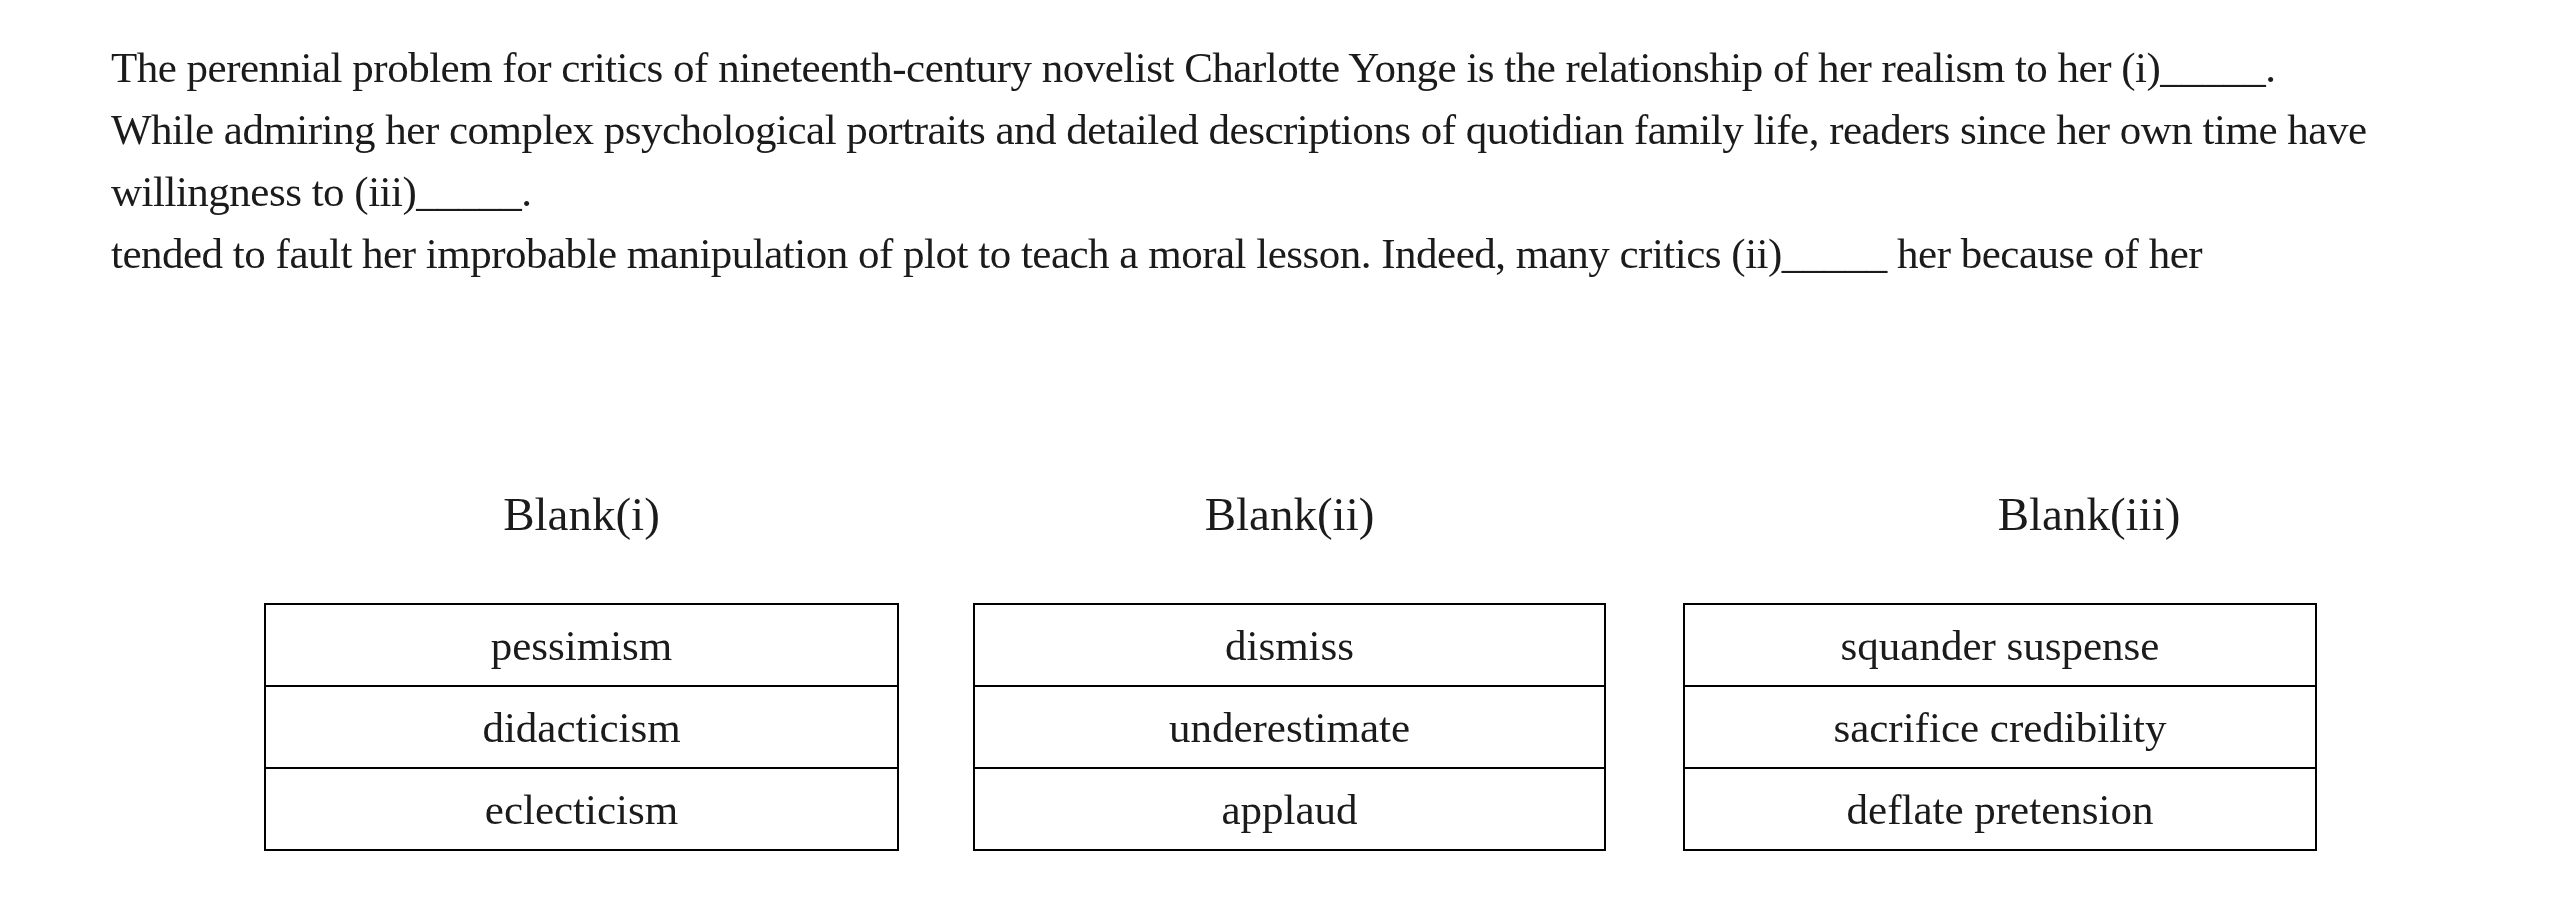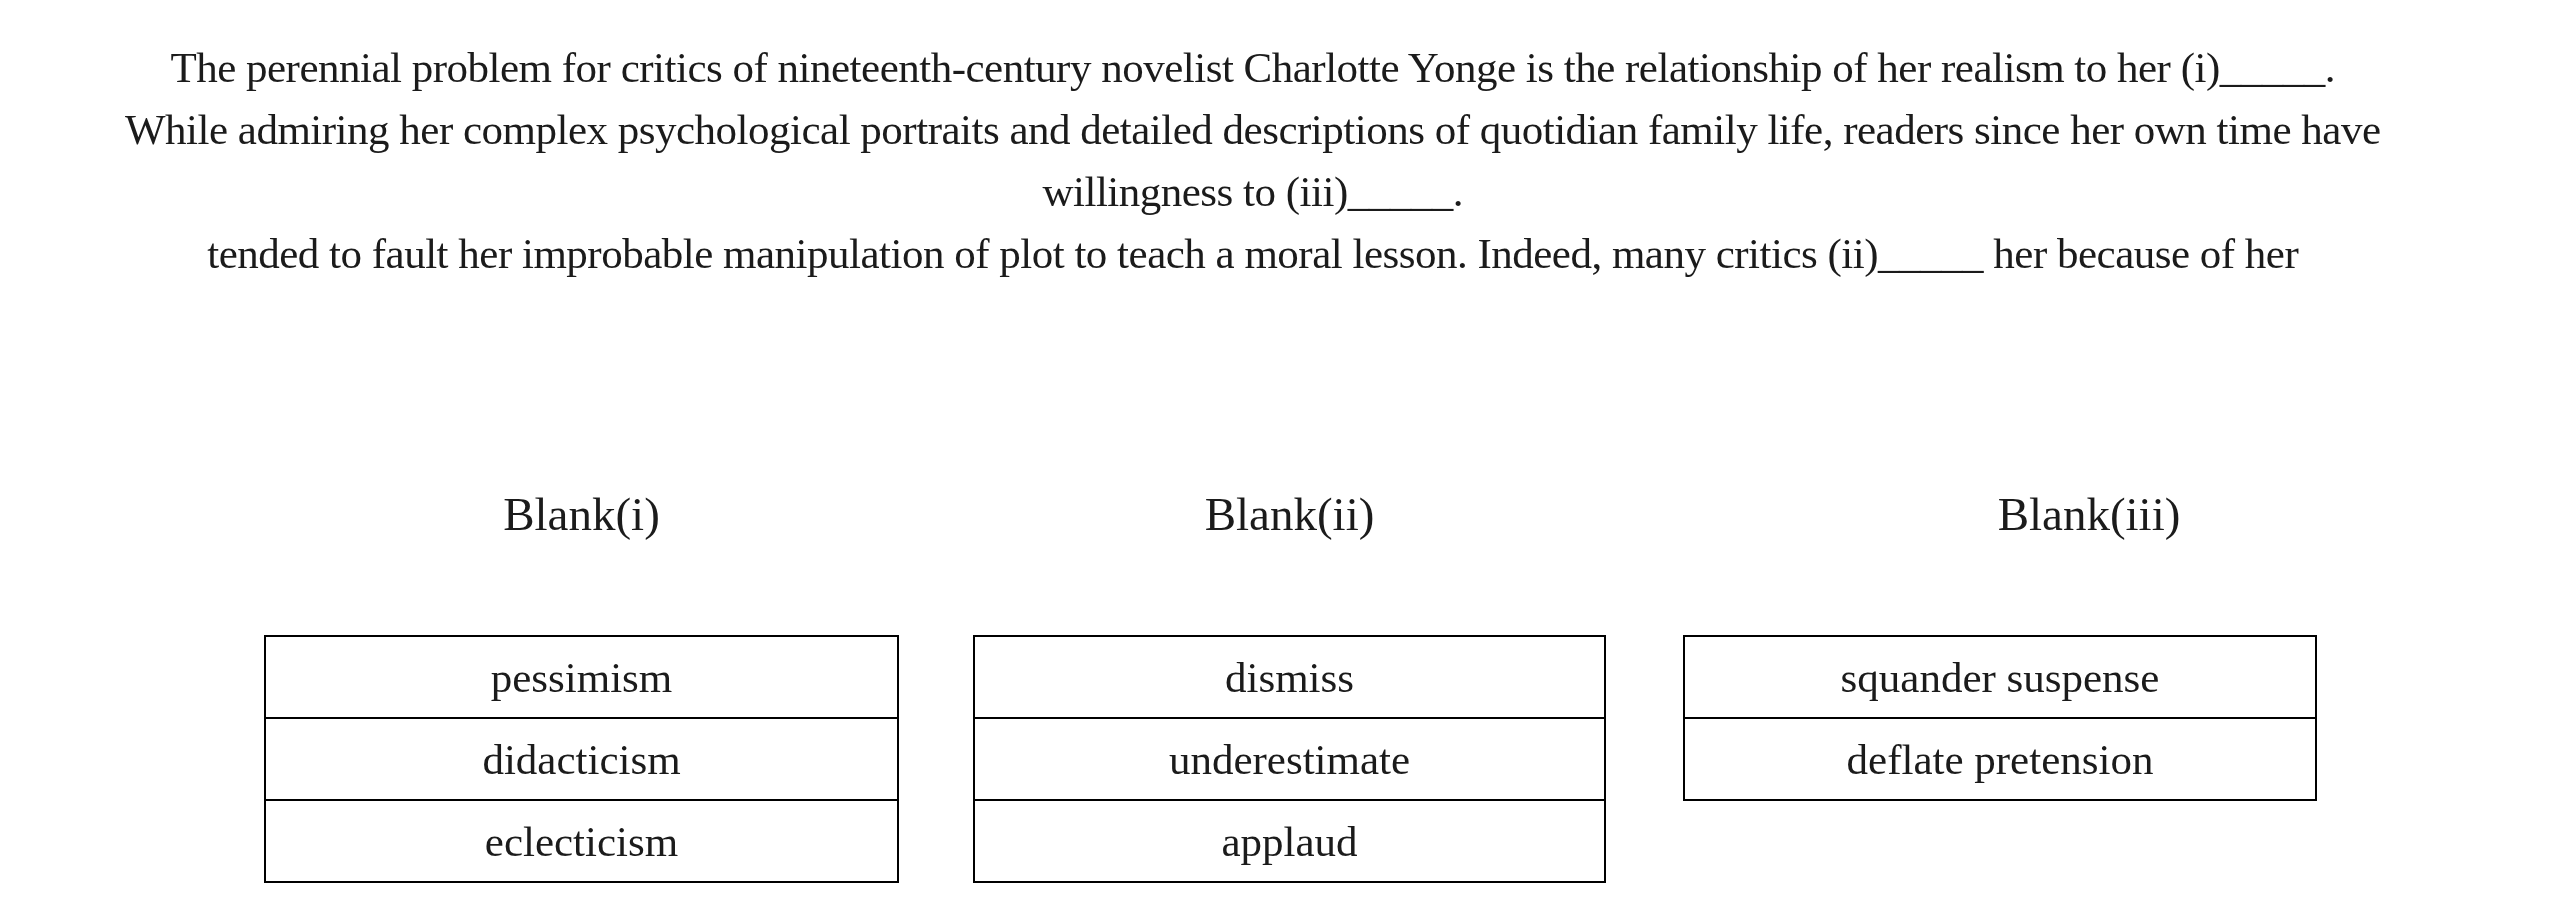--- a/index.html
+++ b/index.html
@@ -11,27 +11,26 @@
     position: relative;
     width: 2576px;
     height: 913px;
     background: #ffffff;
     font-family: "Liberation Serif", "DejaVu Serif", serif;
     color: #1b1b1b;
     overflow: hidden;
   }
   .passage {
     position: absolute;
-    left: 125px;
+    left: 111px;
     top: 37px;
     font-size: 43px;
     line-height: 62px;
     letter-spacing: -0.5px;
     white-space: nowrap;
-    text-align: center;
   }
   .passage .line {
     height: 62px;
   }
   .blank-label {
     position: absolute;
     top: 493px;
     font-size: 47px;
     line-height: 43px;
     text-align: center;
@@ -41,21 +40,20 @@
   .label-2 { left: 973px; width: 633px; }
   .label-3 { left: 1772px; width: 634px; }
   .options-table {
     position: absolute;
     top: 603px;
     box-sizing: border-box;
     border: 2.8px solid #000000;
     background: #ffffff;
     display: flex;
     flex-direction: column;
-    margin-top: 32px;
   }
   .table-1 { left: 264px;  width: 635px; }
   .table-2 { left: 973px; width: 633px; text-align: right; }
   .table-3 { left: 1683px; width: 634px; }
   .option-cell {
     height: 80px;
     display: flex;
     align-items: center;
     justify-content: center;
     font-size: 43px;
@@ -92,17 +90,18 @@
   </div>
 
   <div class="options-table table-2">
     <div class="option-cell">dismiss</div>
     <div class="option-cell">underestimate</div>
     <div class="option-cell">applaud</div>
   </div>
 
   <div class="options-table table-3">
     <div class="option-cell">squander suspense</div>
+    <div class="option-cell">sacrifice credibility</div>
     <div class="option-cell">deflate pretension</div>
   </div>
 
 </div>
 
 
 </body></html>

